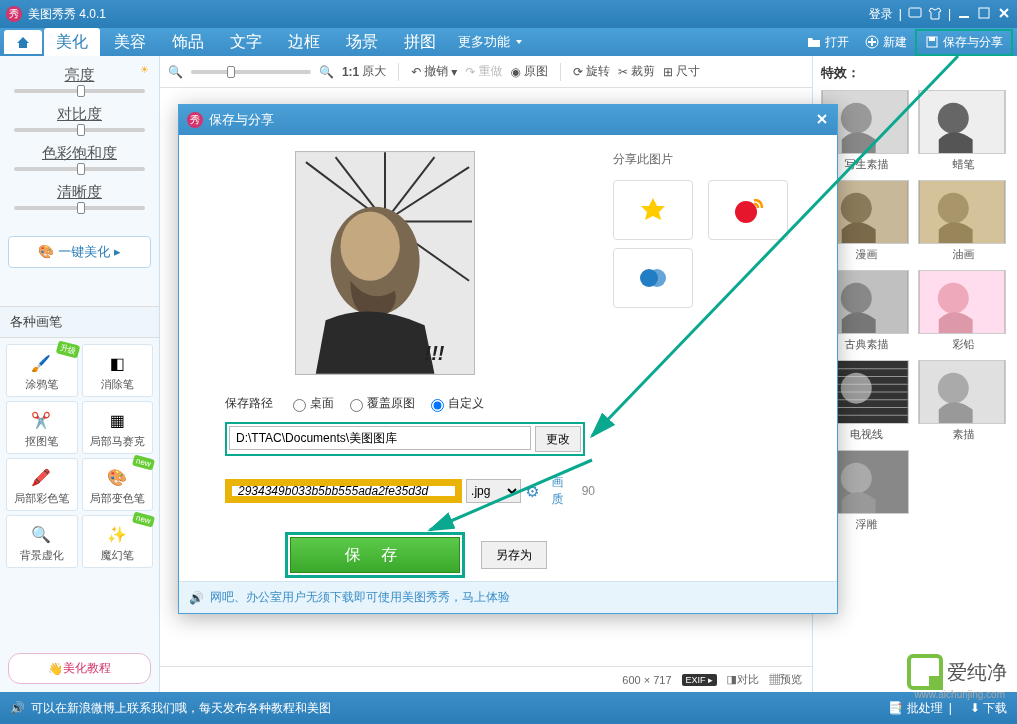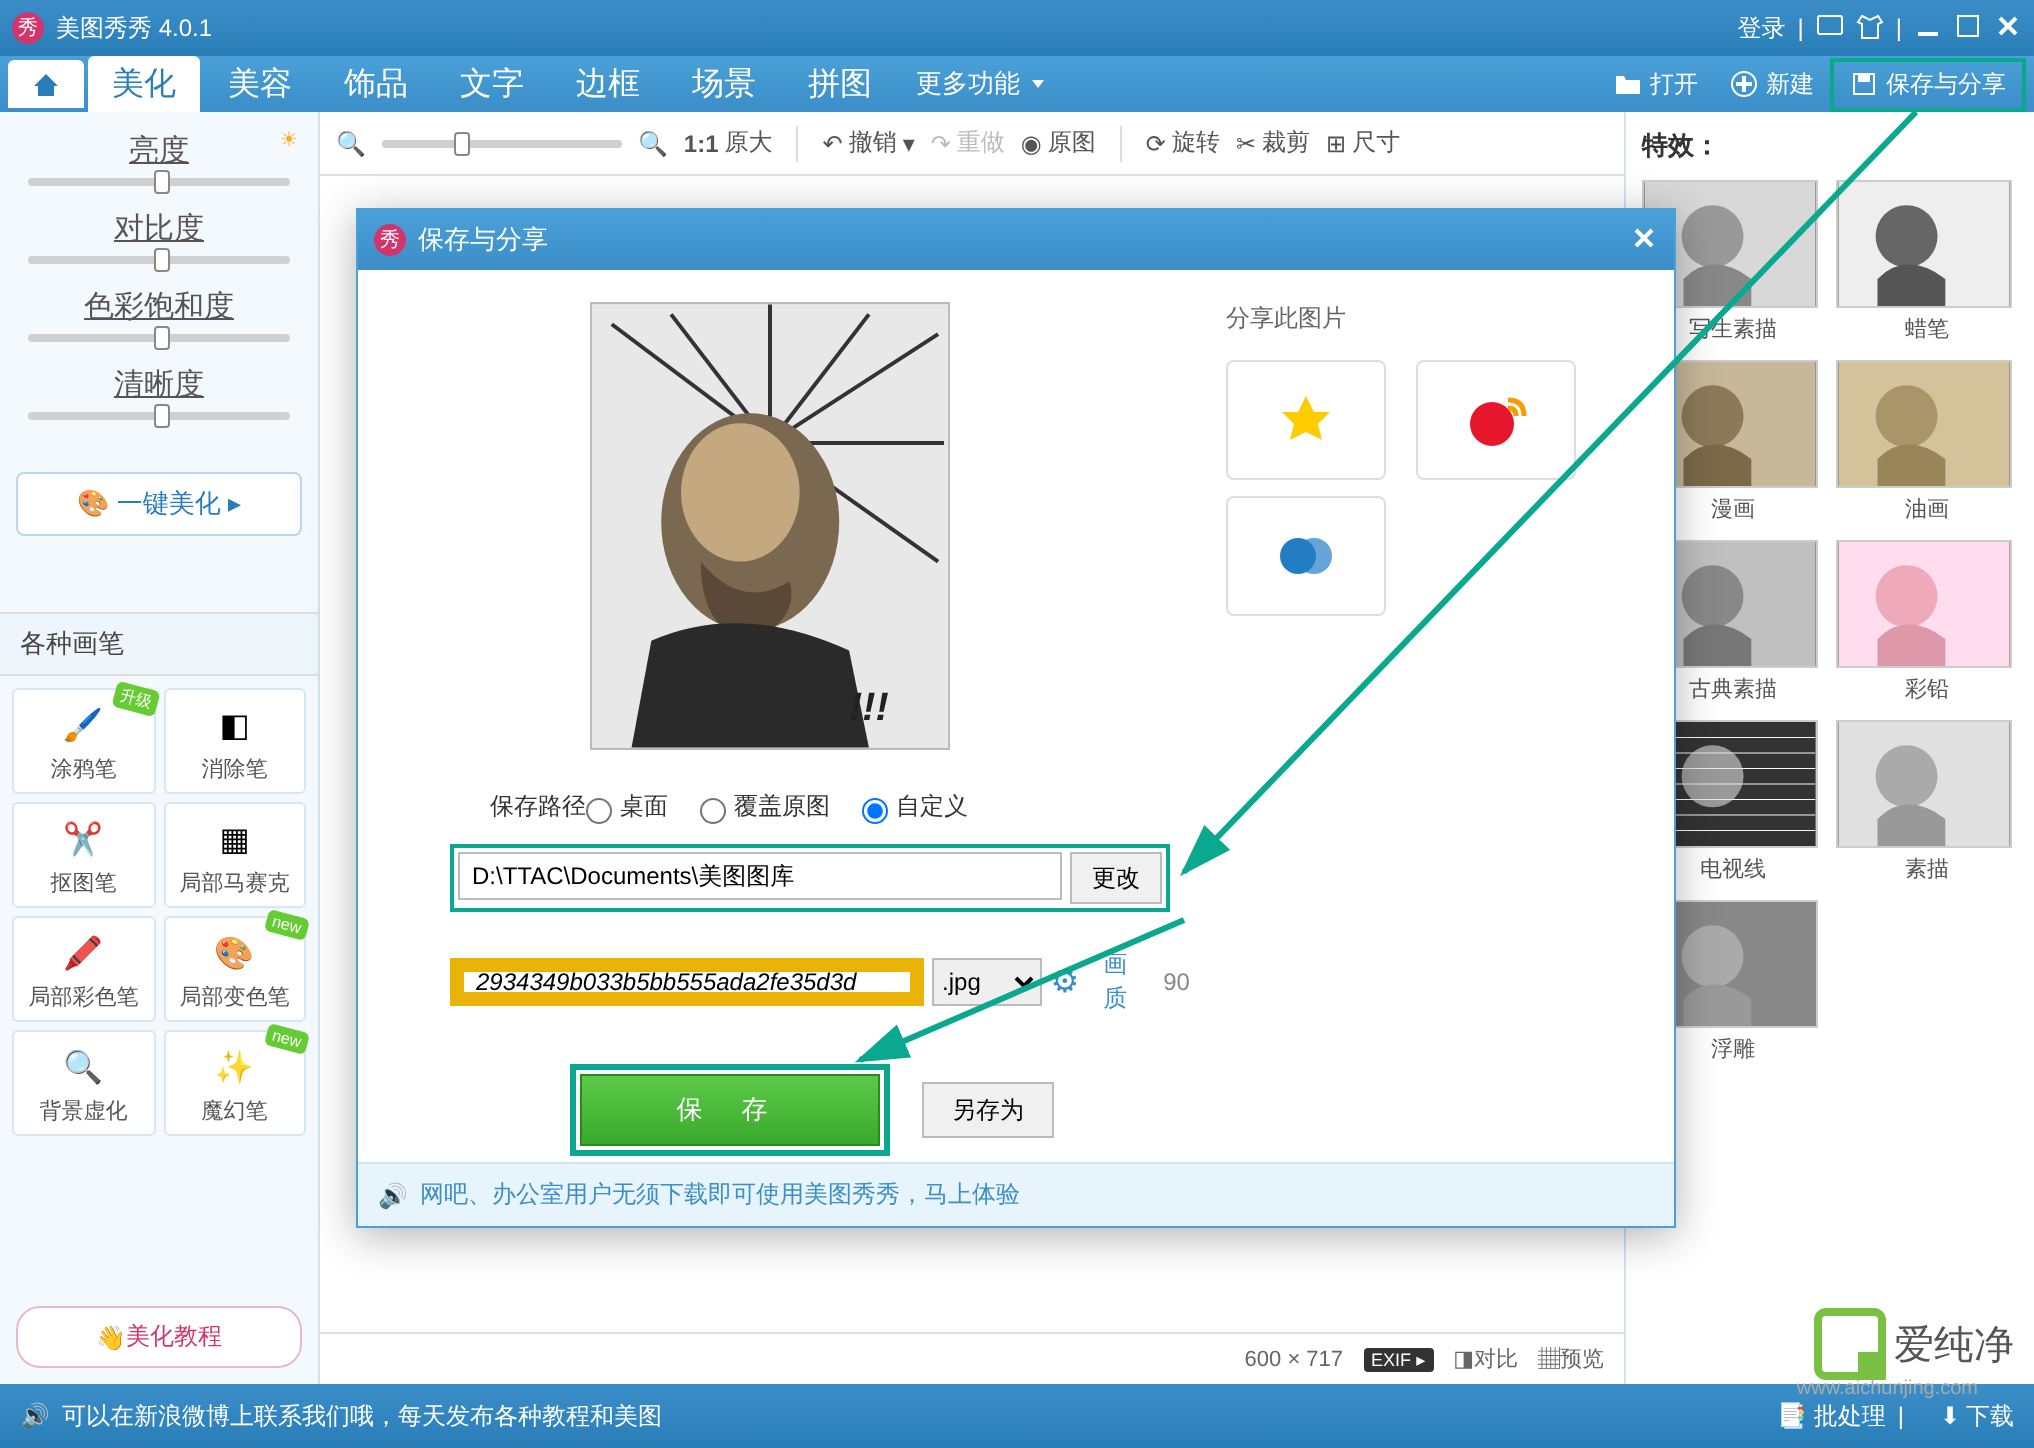--- a/index.html
+++ b/index.html
@@ -66,46 +66,46 @@
 .dialog { position: absolute; left: 178px; top: 104px; width: 660px; height: 510px; background: #fff; border: 1px solid #4aa0d8; box-shadow: 0 4px 20px rgba(0,0,0,0.3); z-index: 100; }
 .dlg-title { height: 30px; background: linear-gradient(#4aa0d8, #3b8ec7); display: flex; align-items: center; padding: 0 8px; color: #fff; font-size: 13px; }
 .dlg-title .dlogo { width: 16px; height: 16px; background: #d4346c; border-radius: 50%; margin-right: 6px; display: flex; align-items: center; justify-content: center; font-size: 10px; color: #fff; }
 .dlg-title .dspacer { flex: 1; }
 .dlg-title .dclose { cursor: pointer; }
 .dlg-body { display: flex; padding: 16px; height: 446px; }
 .dlg-left { width: 400px; }
 .preview-img { width: 180px; height: 224px; margin: 0 0 20px 100px; background: #ddd; border: 1px solid #bbb; position: relative; overflow: hidden; }
 .preview-img svg { width: 100%; height: 100%; }
 .form-row { display: flex; align-items: center; margin-bottom: 10px; font-size: 12px; color: #333; }
-.form-row .flbl { width: 68px; text-align: right; }
+.form-row .flbl { width: 68px; }
 .radio-grp { display: flex; gap: 16px; }
 .radio-grp label { display: flex; align-items: flex-end; gap: 4px; }
 .path-row { border: 2px solid #0aa88f; padding: 2px; display: flex; gap: 4px; margin-left: 30px; margin-bottom: 18px; width: 360px; }
 .path-input { flex: 1; height: 24px; border: 1px solid #bbb; padding: 0 6px; font-size: 12px; }
 .path-btn { height: 26px; padding: 0 10px; background: #f0f0f0; border: 1px solid #bbb; font-size: 12px; cursor: pointer; }
 .name-row { display: flex; gap: 4px; align-items: center; margin-left: 30px; margin-bottom: 24px; }
 .name-input { width: 256px; height: 24px; border: 7px solid #eab308; padding: 0 6px; font-size: 12px; font-style: italic; }
 .ext-select { height: 24px; border: 1px solid #bbb; font-size: 12px; width: 60px; }
 .quality-link { color: #3b8ec7; font-size: 12px; margin-left: 8px; cursor: pointer; }
 .quality-val { color: #888; font-size: 12px; margin-left: 4px; }
 .action-row { display: flex; gap: 16px; margin-left: 90px; align-items: center; }
 .save-btn-wrap { border: 3px solid #0aa88f; padding: 2px; }
-.save-btn { width: 150px; height: 36px; background: linear-gradient(#5cc94a, #3aa82a); color: #fff; border: 1px solid #2a8a1a; font-size: 13px; letter-spacing: 8px; cursor: pointer; }
+.save-btn { width: 170px; height: 36px; background: linear-gradient(#5cc94a, #3aa82a); color: #fff; border: 1px solid #2a8a1a; font-size: 16px; letter-spacing: 8px; cursor: pointer; }
 .saveas-btn { height: 28px; padding: 0 14px; background: #f0f0f0; border: 1px solid #bbb; font-size: 12px; cursor: pointer; }
 .dlg-right { width: 200px; padding-left: 18px; }
 .share-title { font-size: 12px; color: #666; margin-bottom: 12px; }
 .share-grid { display: grid; grid-template-columns: 1fr 1fr; gap: 8px; }
 .share-item { width: 80px; height: 60px; background: #fff; border: 1px solid #ddd; border-radius: 4px; display: flex; align-items: center; justify-content: center; cursor: pointer; }
 .dlg-footer { height: 32px; background: #e8f4fc; border-top: 1px solid #cfe3f1; display: flex; align-items: center; padding: 0 10px; font-size: 12px; color: #3b8ec7; }
 .dlg-footer .snd { margin-right: 6px; }
 
 .watermark { position: absolute; right: 10px; bottom: 34px; z-index: 200; font-size: 20px; color: #555; display: flex; align-items: center; gap: 4px; }
 .watermark .wm-icon { width: 36px; height: 36px; border: 4px solid #7ac143; border-radius: 6px; position: relative; }
 .watermark .wm-icon::after { content: ''; position: absolute; right: -4px; bottom: -4px; width: 14px; height: 14px; background: #7ac143; }
-.wm-sub { position: absolute; right: 28px; bottom: 24px; font-size: 10px; color: #aaa; z-index: 200; }
+.wm-sub { position: absolute; right: 12px; bottom: 24px; font-size: 10px; color: #aaa; z-index: 200; }
 
 .arrows { position: absolute; z-index: 150; pointer-events: none; }
 </style>
 </head>
 <body>
 
 <div class="titlebar">
   <div class="logo">秀</div>
   <span>美图秀秀 4.0.1</span>
   <div class="spacer"></div>

